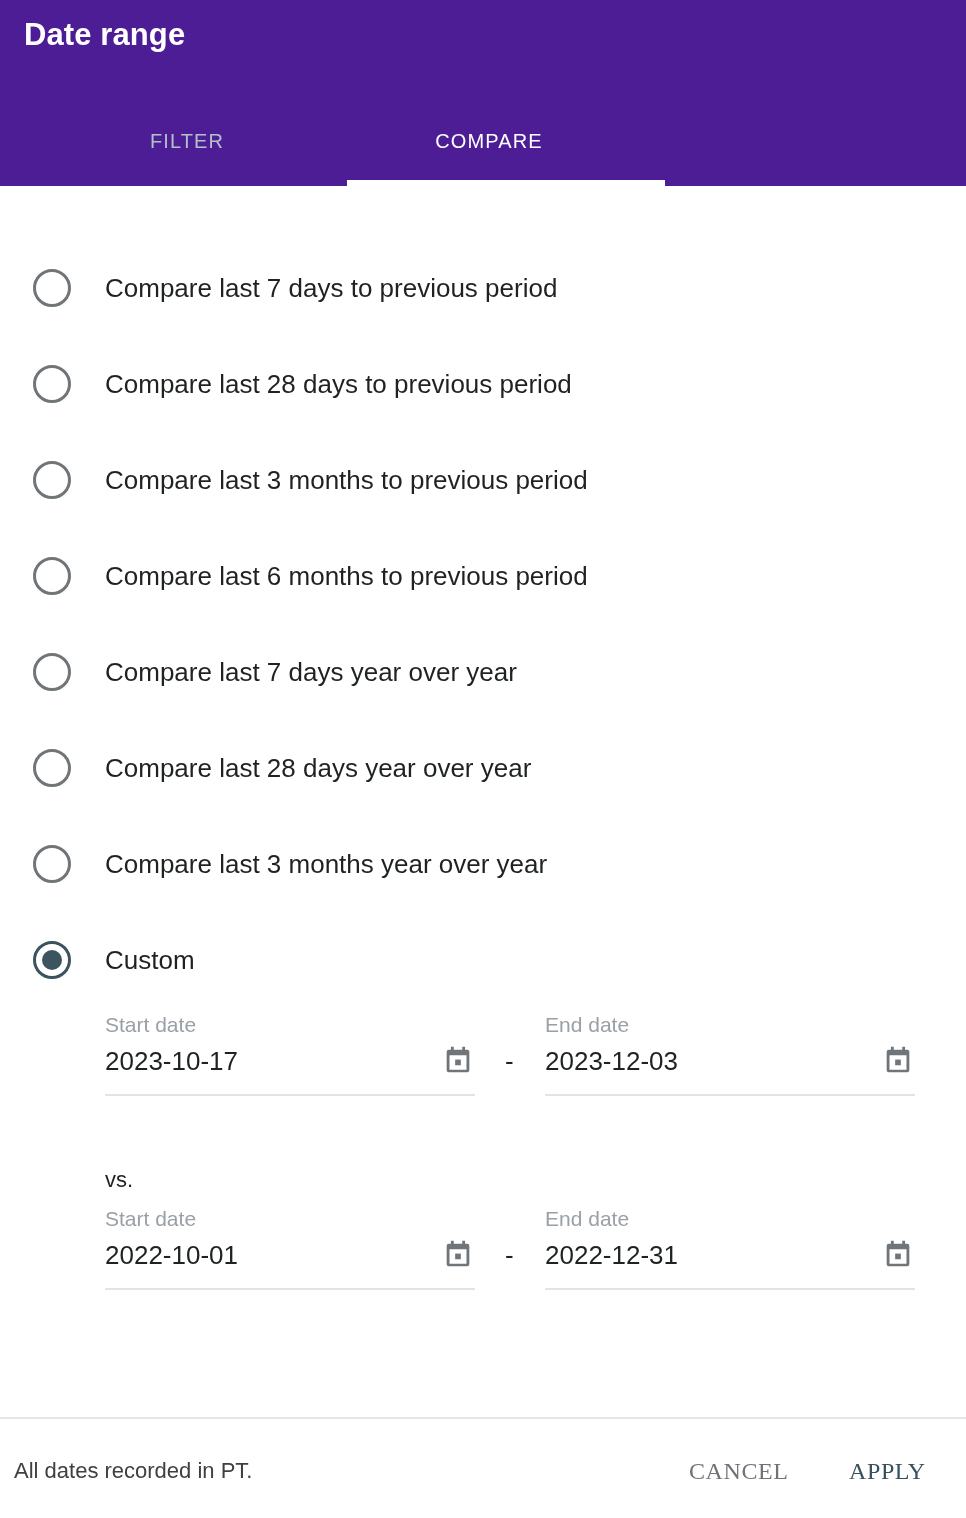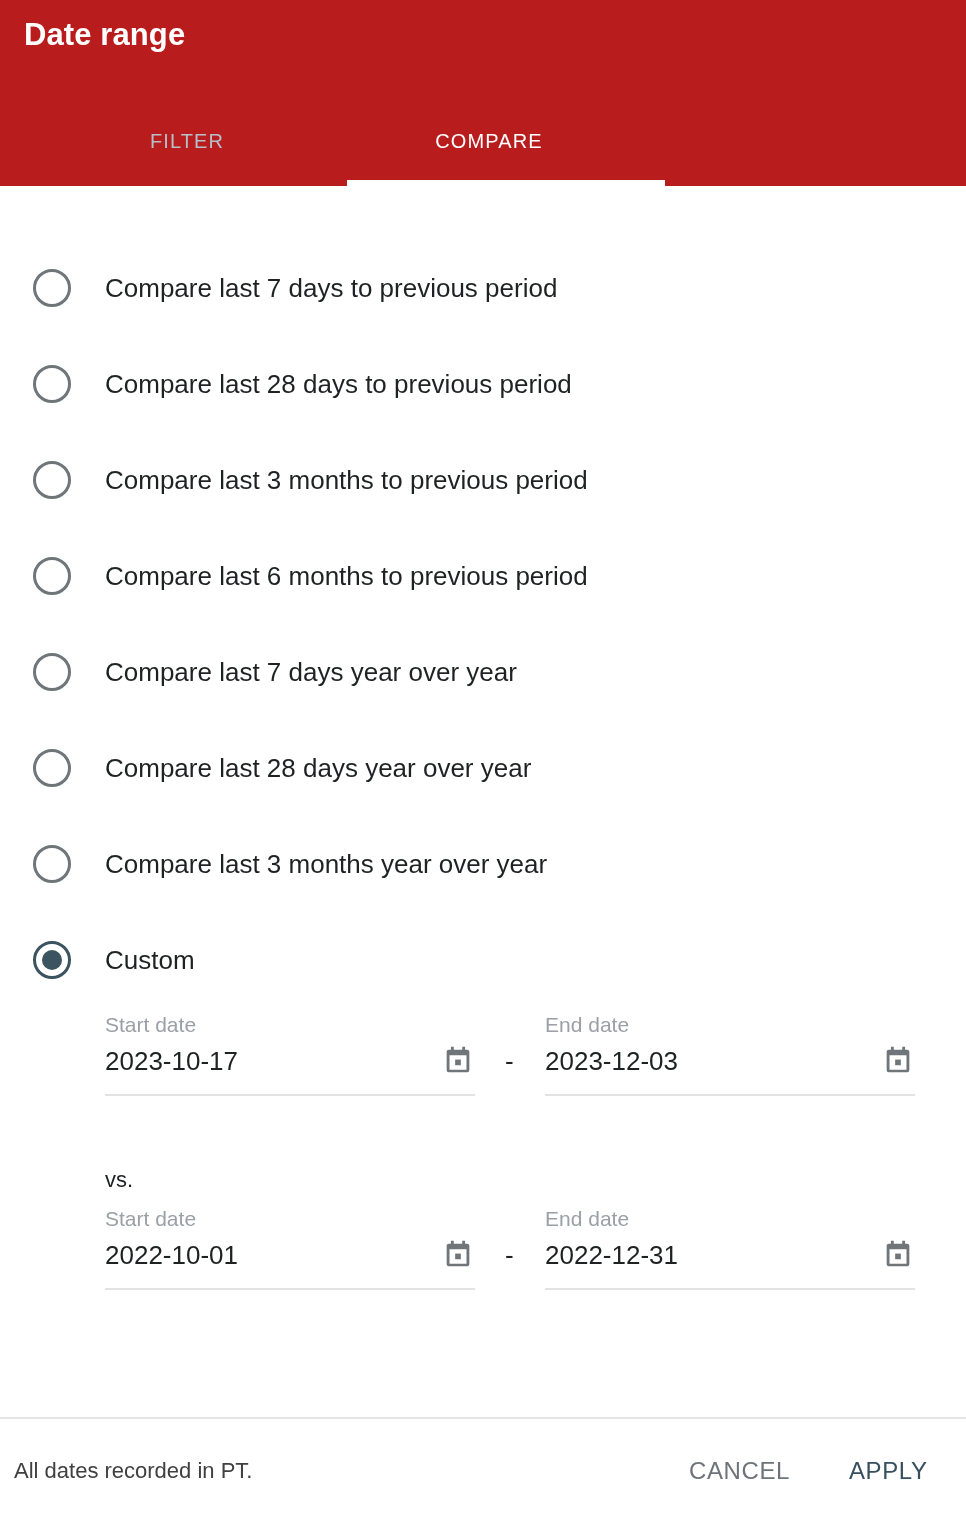--- a/index.html
+++ b/index.html
@@ -15,21 +15,21 @@
     position: relative;
   }
 
   
   .header {
     position: absolute;
     left: 0;
     top: 0;
     width: 966px;
     height: 186px;
-    background: #b91c1c;
+    background: #4c1d95;
     box-sizing: border-box;
   }
   .dialog-title {
     position: absolute;
     left: 24px;
     top: 16px;
     font-size: 31px;
     font-weight: bold;
     color: #ffffff;
     letter-spacing: 0.1px;
@@ -217,21 +217,21 @@
     position: absolute;
     top: 1454px;
     font-size: 24px;
     letter-spacing: 0.6px;
     line-height: 34px;
     cursor: pointer;
     user-select: none;
     background: none;
     border: none;
     padding: 0;
-    font-family: Liberation Sans, sans-serif;
+    font-family: Liberation Serif, serif;
   }
   .btn-cancel {
     left: 689px;
     color: #6d7378;
   }
   .btn-apply {
     left: 849px;
     color: #37505d;
   }
 </style>

